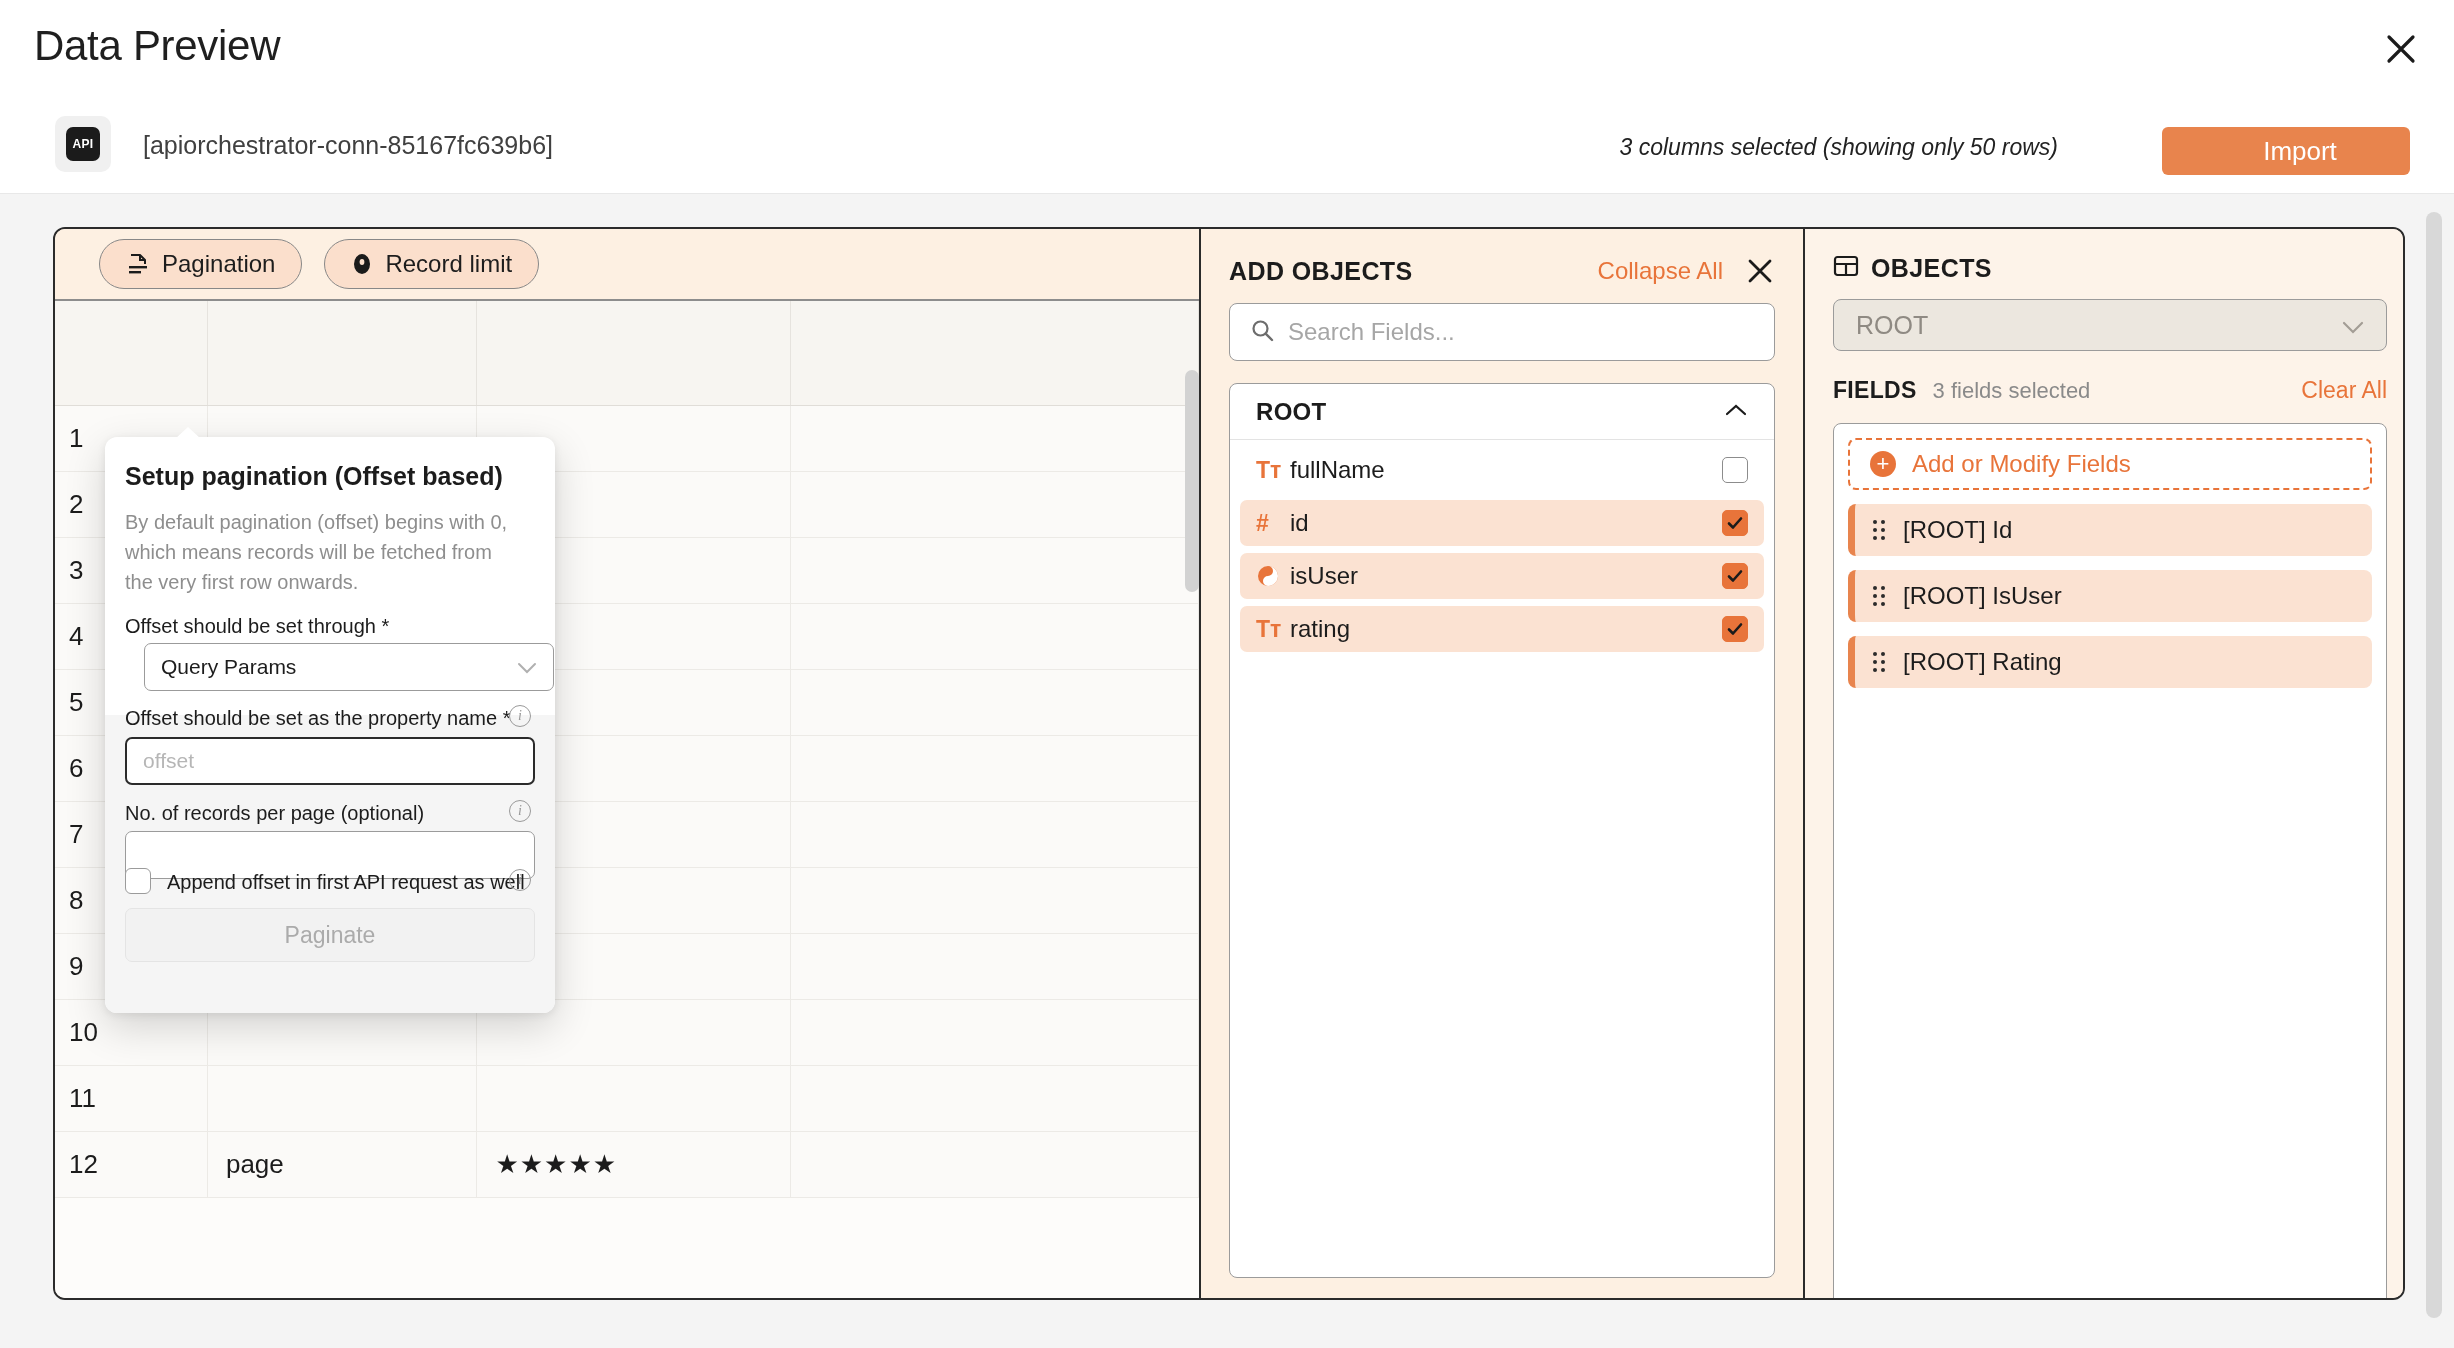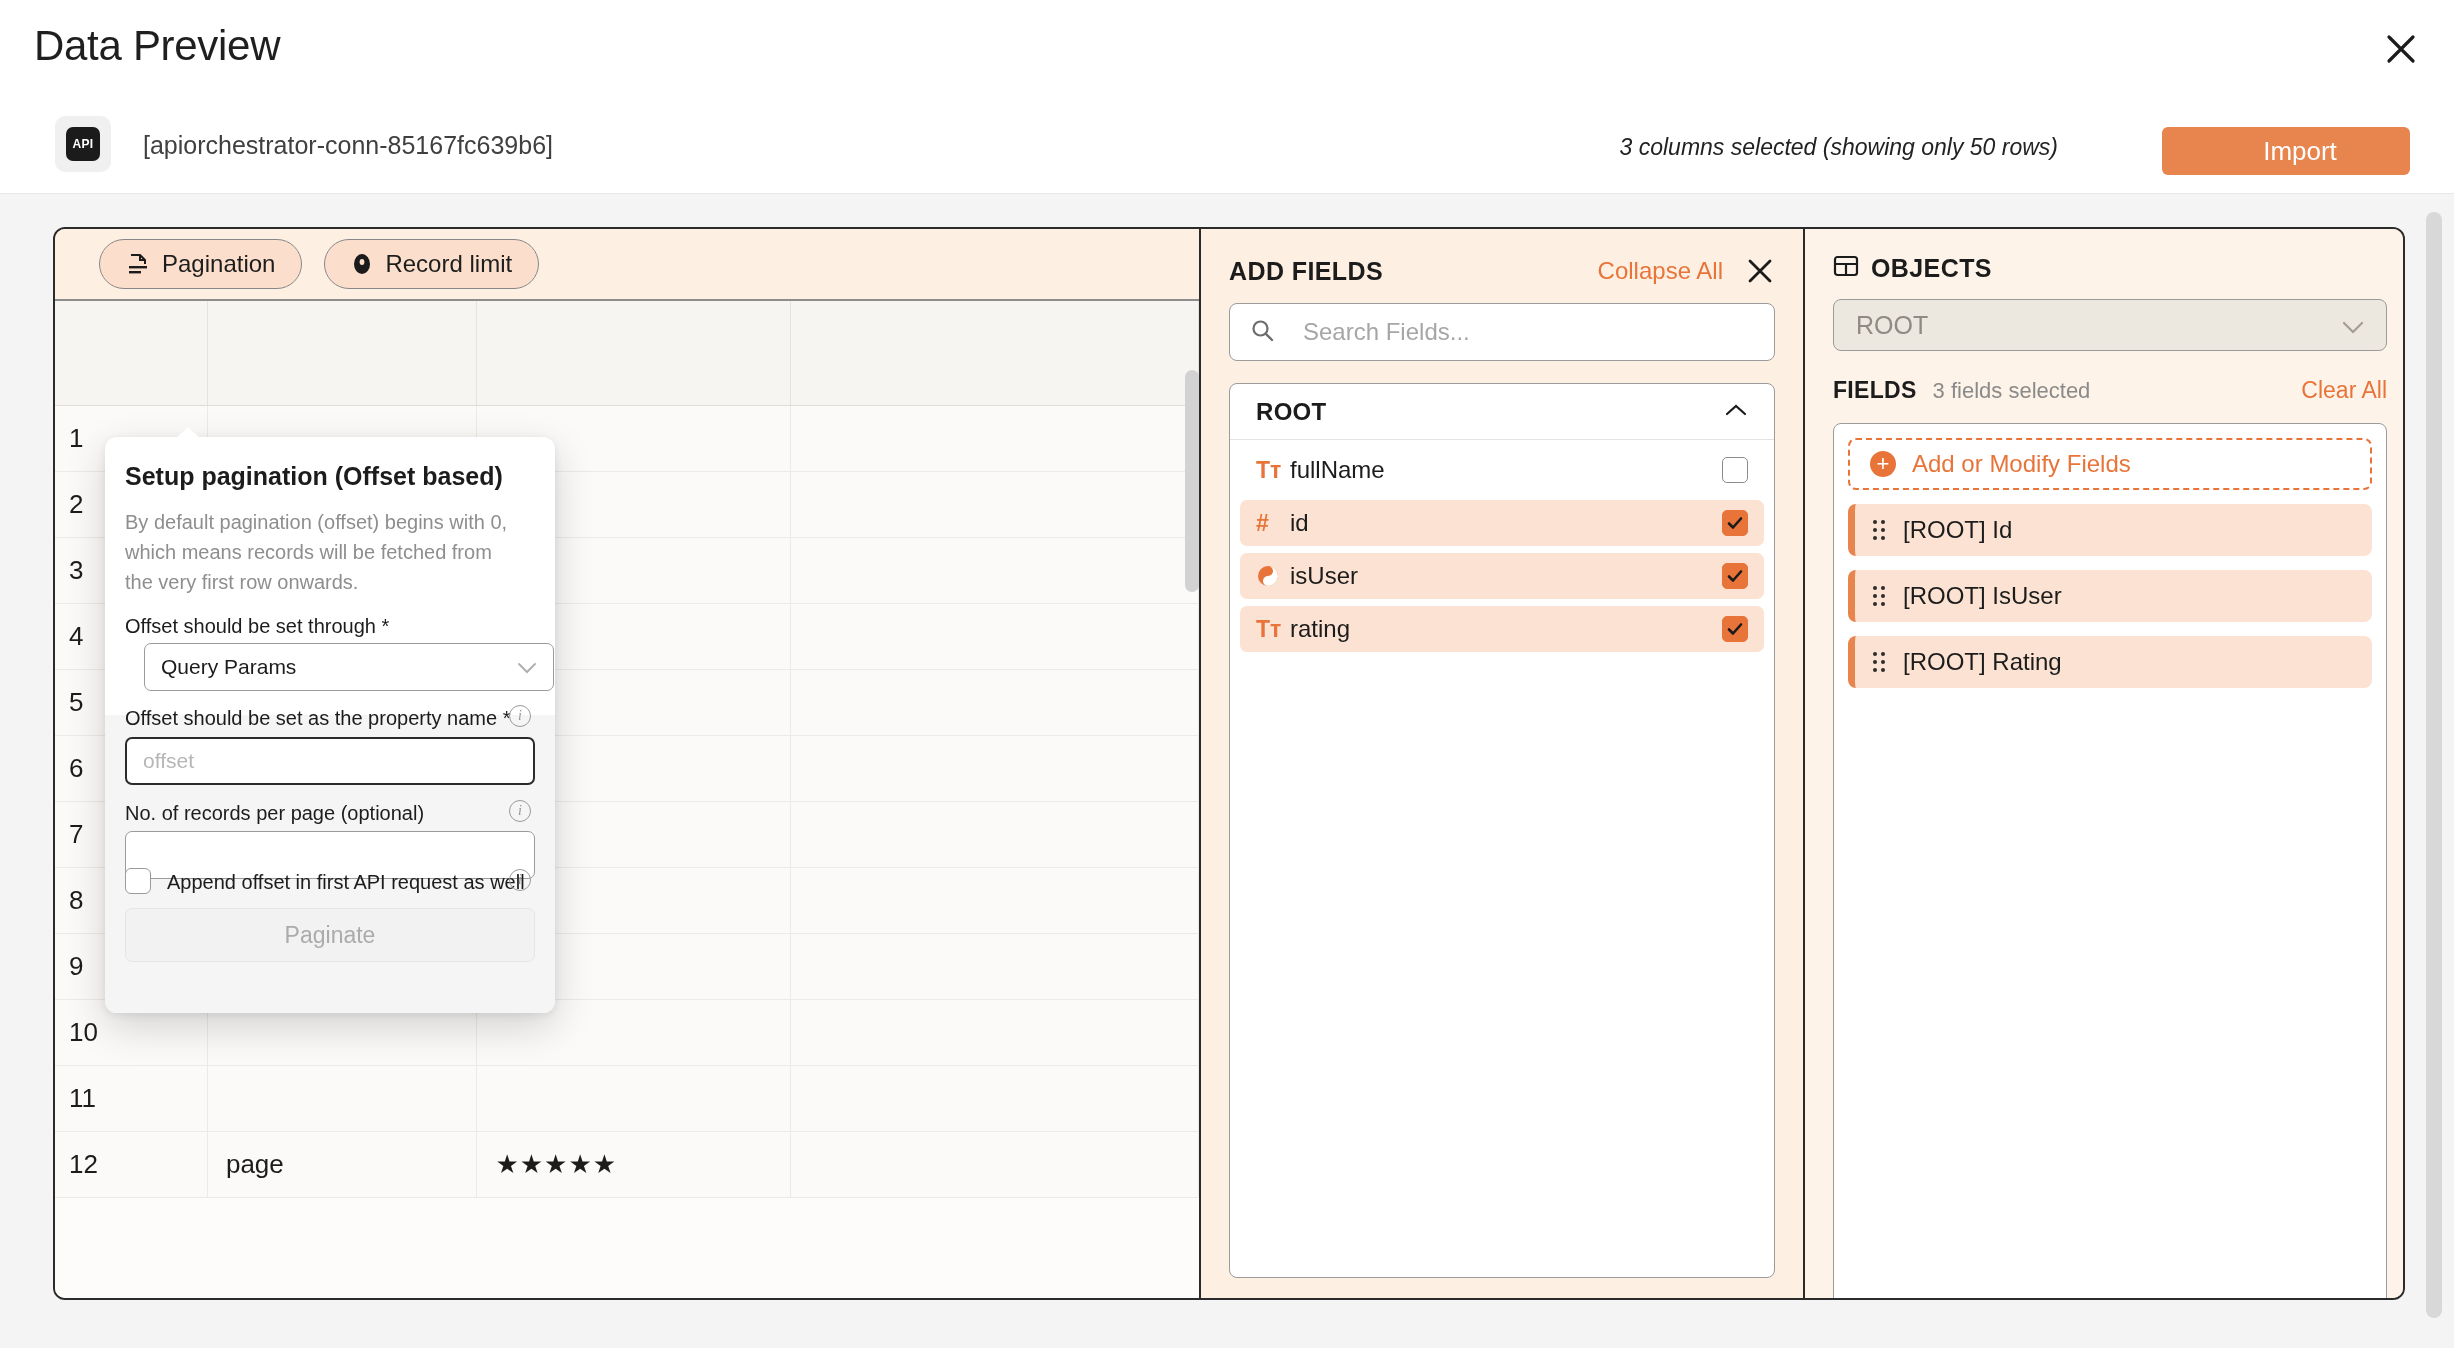--- a/index.html
+++ b/index.html
@@ -192,21 +192,21 @@
     display: flex; align-items: center; height: 40px; margin-bottom: 12px;
   }
   .af-title { font-size: 25px; font-weight: 700; color: #1c1c1c; letter-spacing: 0.4px; }
   .af-collapse {
     margin-left: auto; font-size: 24px; color: #e8743a; cursor: pointer; margin-right: 22px;
   }
   .af-close { width: 30px; height: 30px; cursor: pointer; display:flex; align-items:center; justify-content:center; }
 
   .search-box {
     height: 58px; border: 1.5px solid #9b9b9b; border-radius: 8px; background: #ffffff;
-    display: flex; align-items: center; gap: 29px; padding: 0 20px; margin-bottom: 22px;
+    display: flex; align-items: center; gap: 14px; padding: 0 20px; margin-bottom: 22px;
   }
   .search-box input {
     border: none; outline: none; flex: 1; font-size: 24px; color: #1c1c1c;
     background: transparent; font-family: "Liberation Sans", sans-serif;
   }
   .search-box input::placeholder { color: #a6a6a6; }
 
   .fields-card {
     height: 895px; border: 1.5px solid #9b9b9b; border-radius: 8px;
     background: #ffffff; overflow: hidden;
@@ -461,21 +461,21 @@
         <div class="f-label" style="left:62px; top:434px;">Append offset in first API request as well</div>
         <div class="info-i" style="left:404px; top:432px;">i</div>
 
         <div class="paginate-btn">Paginate</div>
       </div>
     </div>
   </div>
 
   <div class="addfields-panel">
     <div class="af-head">
-      <span class="af-title">ADD FIELDS</span>
+      <span class="af-title">ADD OBJECTS</span>
       <span class="af-collapse">Collapse All</span>
       <span class="af-close">
         <svg width="28" height="28" viewBox="0 0 28 28">
             <path d="M4 4 L24 24 M24 4 L4 24" stroke="#1b1b1b" stroke-width="2.8" stroke-linecap="round"></path>
           </svg>
       </span>
     </div>
 
     <div class="search-box">
       <span>

